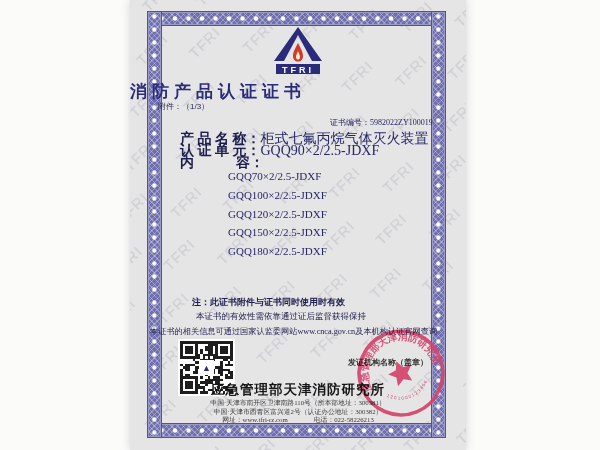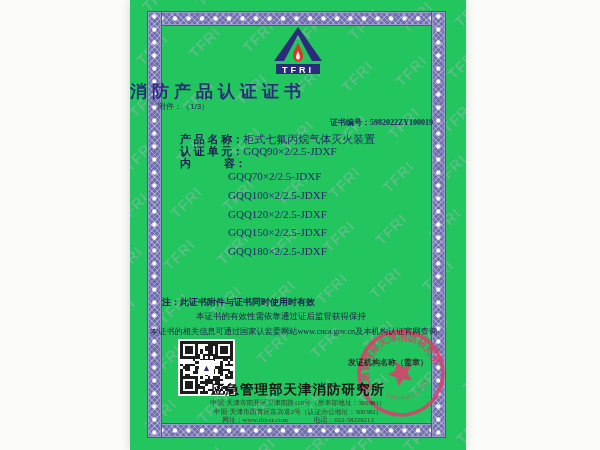--- a/index.html
+++ b/index.html
@@ -1,19 +1,19 @@
 <!DOCTYPE html>
 <html><head>
 <meta charset="utf-8">
 <style>
   html,body{margin:0;padding:0;width:600px;height:450px;overflow:hidden;
     background:#fbfbfa;font-family:"Liberation Sans",sans-serif;}
   .stage{position:relative;width:600px;height:450px;}
   .paper{position:absolute;left:130px;top:0;width:336px;height:450px;
-    background:#22c55e;box-shadow:0 0 8px rgba(70,70,90,.22);}
+    background:#e5e5e5;box-shadow:0 0 8px rgba(70,70,90,.22);}
   .wm-svg{position:absolute;left:0;top:0;width:336px;height:450px;z-index:0;}
   
   .strip{position:absolute;z-index:1;background-color:#6f6fae;
     background-image:
       radial-gradient(circle, #ffffff 1.7px, rgba(255,255,255,0) 2.7px),
       repeating-linear-gradient(45deg, rgba(255,255,255,.28) 0 1px, rgba(255,255,255,0) 1px 4px),
       repeating-linear-gradient(-45deg, rgba(255,255,255,.28) 0 1px, rgba(255,255,255,0) 1px 4px);
     background-size:13.5px 13px,auto,auto;background-position:center;
     box-shadow:0 0 0 1px #53538f, inset 0 0 0 1px #9a9ac8;}
   .strip.top{left:18px;top:12px;width:297px;height:13px;}
@@ -23,31 +23,31 @@
   .content{position:absolute;inset:0;z-index:2;color:#22225c;}
   .abs{position:absolute;}
   
   .logo{left:0;top:27px;width:336px;text-align:center;}
   .logo svg{display:inline-block;}
   
   .title{left:0;top:80px;width:336px;text-align:left;
     font-family:"Liberation Serif",serif;font-weight:bold;font-size:17px;
     letter-spacing:5px;color:#2b2b7c;white-space:nowrap;}
   .attachment{left:28px;top:101px;font-size:8px;color:#2a2a55;}
-  .certno{left:200px;top:117px;font-size:8px;color:#23235e;font-weight:bold;
+  .certno{left:200px;top:117px;font-size:8px;color:#23235e;font-weight:normal;
     font-family:"Liberation Serif",serif;}
-  .fields{left:50px;top:133px;font-size:11px;line-height:12.2px;
+  .fields{left:50px;top:133px;font-size:14px;line-height:12.2px;
     font-family:"Liberation Serif",serif;white-space:nowrap;}
   .fields .lbl{font-weight:bold;color:#1c1c4e;}
   .fields .val{color:#26266a;}
   .models{left:98px;top:170px;font-size:11px;color:#26266a;
     font-family:"Liberation Serif",serif;}
   .models div{margin-bottom:6.8px;}
   .note1{left:32px;top:296px;font-size:9px;font-weight:bold;color:#1c1c4e;
-    font-family:"Liberation Serif",serif;white-space:nowrap;}
+    font-family:"Liberation Serif",serif;white-space:nowrap;padding-left:30px;}
   .note2{left:66px;top:311px;font-size:8.5px;color:#222250;
     font-family:"Liberation Serif",serif;white-space:nowrap;text-align:center;}
   .note3{left:20px;top:326px;font-size:8.2px;color:#222250;
     font-family:"Liberation Serif",serif;white-space:nowrap;}
   
   .qr{left:48px;top:339px;width:57px;height:57px;background:#fff;
     display:grid;grid-template-columns:repeat(21,1fr);grid-template-rows:repeat(21,1fr);
     padding:2px;box-sizing:border-box;}
   .qc{background:transparent;}
   .qc.on{background:#1d1d1d;}

